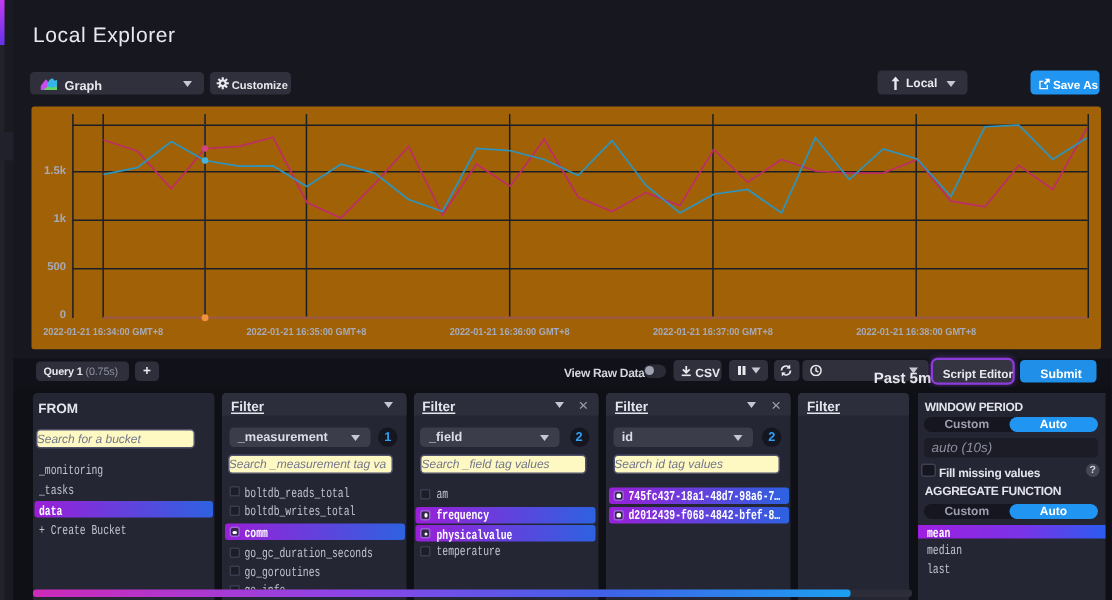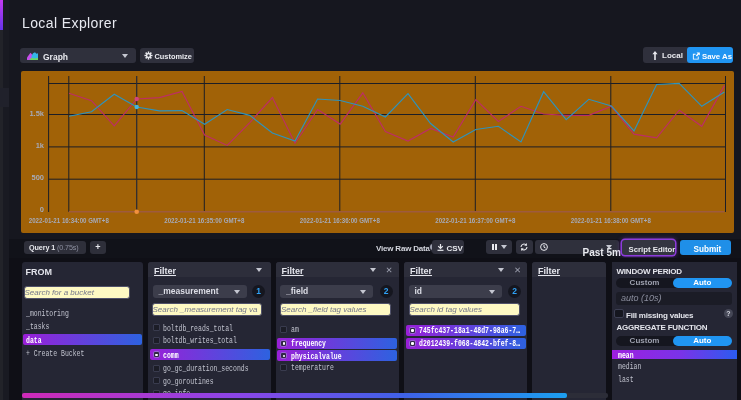--- a/index.html
+++ b/index.html
@@ -46,21 +46,21 @@
       <line x1="5" y1="0.5" x2="5" y2="9.5"></line>
         <line x1="0.5" y1="5" x2="9.5" y2="5"></line>
       <line x1="1.8" y1="1.8" x2="8.2" y2="8.2"></line>
         <line x1="8.2" y1="1.8" x2="1.8" y2="8.2"></line>
     </g>
     <circle cx="5" cy="5" r="2.8" fill="#e8e9ee"></circle>
     <circle cx="5" cy="5" r="1.3" fill="#2f303c"></circle>
   </svg>
   <div class="abs" style="left:15px;top:4.5px;font-size:7.4px;">Customize</div>
 </div>
-<div class="btn" style="left:643px;top:47px;width:60px;height:16px;">
+<div class="btn" style="left:585px;top:47px;width:60px;height:16px;">
   <svg class="abs" style="left:9px;top:3.5px;" width="6" height="9" viewBox="0 0 6 9">
     <path d="M3 0 L5.6 3.2 L3.8 3.2 L3.8 9 L2.2 9 L2.2 3.2 L0.4 3.2 Z" fill="#e8e9ee"></path>
   </svg>
   <div class="abs" style="left:19px;top:4px;font-size:8px;">Local</div>
   <div class="caret" style="right:8px;top:6.5px;"></div>
 </div>
 <div class="btn" style="left:687px;top:47px;width:46px;height:16px;background:#2095f2;color:#fff;">
   <svg class="abs" style="left:5px;top:4.5px;" width="8" height="8" viewBox="0 0 9 9">
     <path d="M1 2 L4 2 L4 3 L2 3 L2 7.5 L6.5 7.5 L6.5 5 L7.5 5 L7.5 8.5 L1 8.5 Z" fill="#fff"></path>
     <path d="M5 0.5 L8.8 0.5 L8.8 4 L7.6 2.9 L5.5 5 L4.3 3.8 L6.4 1.7 Z" fill="#fff"></path>
@@ -117,21 +117,21 @@
 <div class="abs" style="left:9px;top:233px;width:725px;height:5.5px;background:#16171f;"></div>
 
 <div class="abs" style="left:9px;top:238.5px;width:732px;height:19.5px;background:#111219;"></div>
 <div class="btn" style="left:24px;top:240.5px;width:62px;height:13.5px;background:#2e2f3a;font-size:7.2px;letter-spacing:-0.1px;line-height:13.5px;padding-left:5px;font-weight:normal;"><b>Query 1</b> <span style="color:#8d90a0;">(0.75s)</span></div>
 <div class="btn" style="left:90px;top:240.5px;width:16px;height:13.5px;background:#2e2f3a;font-size:9px;line-height:12.5px;text-align:center;">+</div>
 
 <div class="abs bold" style="left:376px;top:243.5px;font-size:8px;letter-spacing:-0.2px;color:#d4d6de;">View Raw Data</div>
 <div class="abs" style="left:428.5px;top:242.5px;width:15px;height:9px;background:#2a2b36;border-radius:4.5px;">
   <div class="abs" style="left:1.5px;top:1.5px;width:6px;height:6px;border-radius:50%;background:#9ea1b0;"></div>
 </div>
-<div class="btn" style="left:432px;top:240px;width:32px;height:14px;">
+<div class="btn" style="left:449px;top:240px;width:32px;height:14px;">
   <svg class="abs" style="left:5px;top:3.5px;" width="7" height="7" viewBox="0 0 7 7">
     <path d="M3.5 0 L3.5 3.5 M1.2 2.2 L3.5 4.5 L5.8 2.2" stroke="#e8e9ee" stroke-width="1.2" fill="none"></path>
     <line x1="0.5" y1="6.3" x2="6.5" y2="6.3" stroke="#e8e9ee" stroke-width="1.2"></line>
   </svg>
   <div class="abs" style="left:14.5px;top:3.5px;font-size:8px;">CSV</div>
 </div>
 <div class="btn" style="left:485.5px;top:240px;width:26px;height:14px;">
   <div class="abs" style="left:6px;top:4px;width:2px;height:6px;background:#e8e9ee;"></div>
   <div class="abs" style="left:9.5px;top:4px;width:2px;height:6px;background:#e8e9ee;"></div>
   <div class="caret" style="right:5px;top:5px;"></div>

